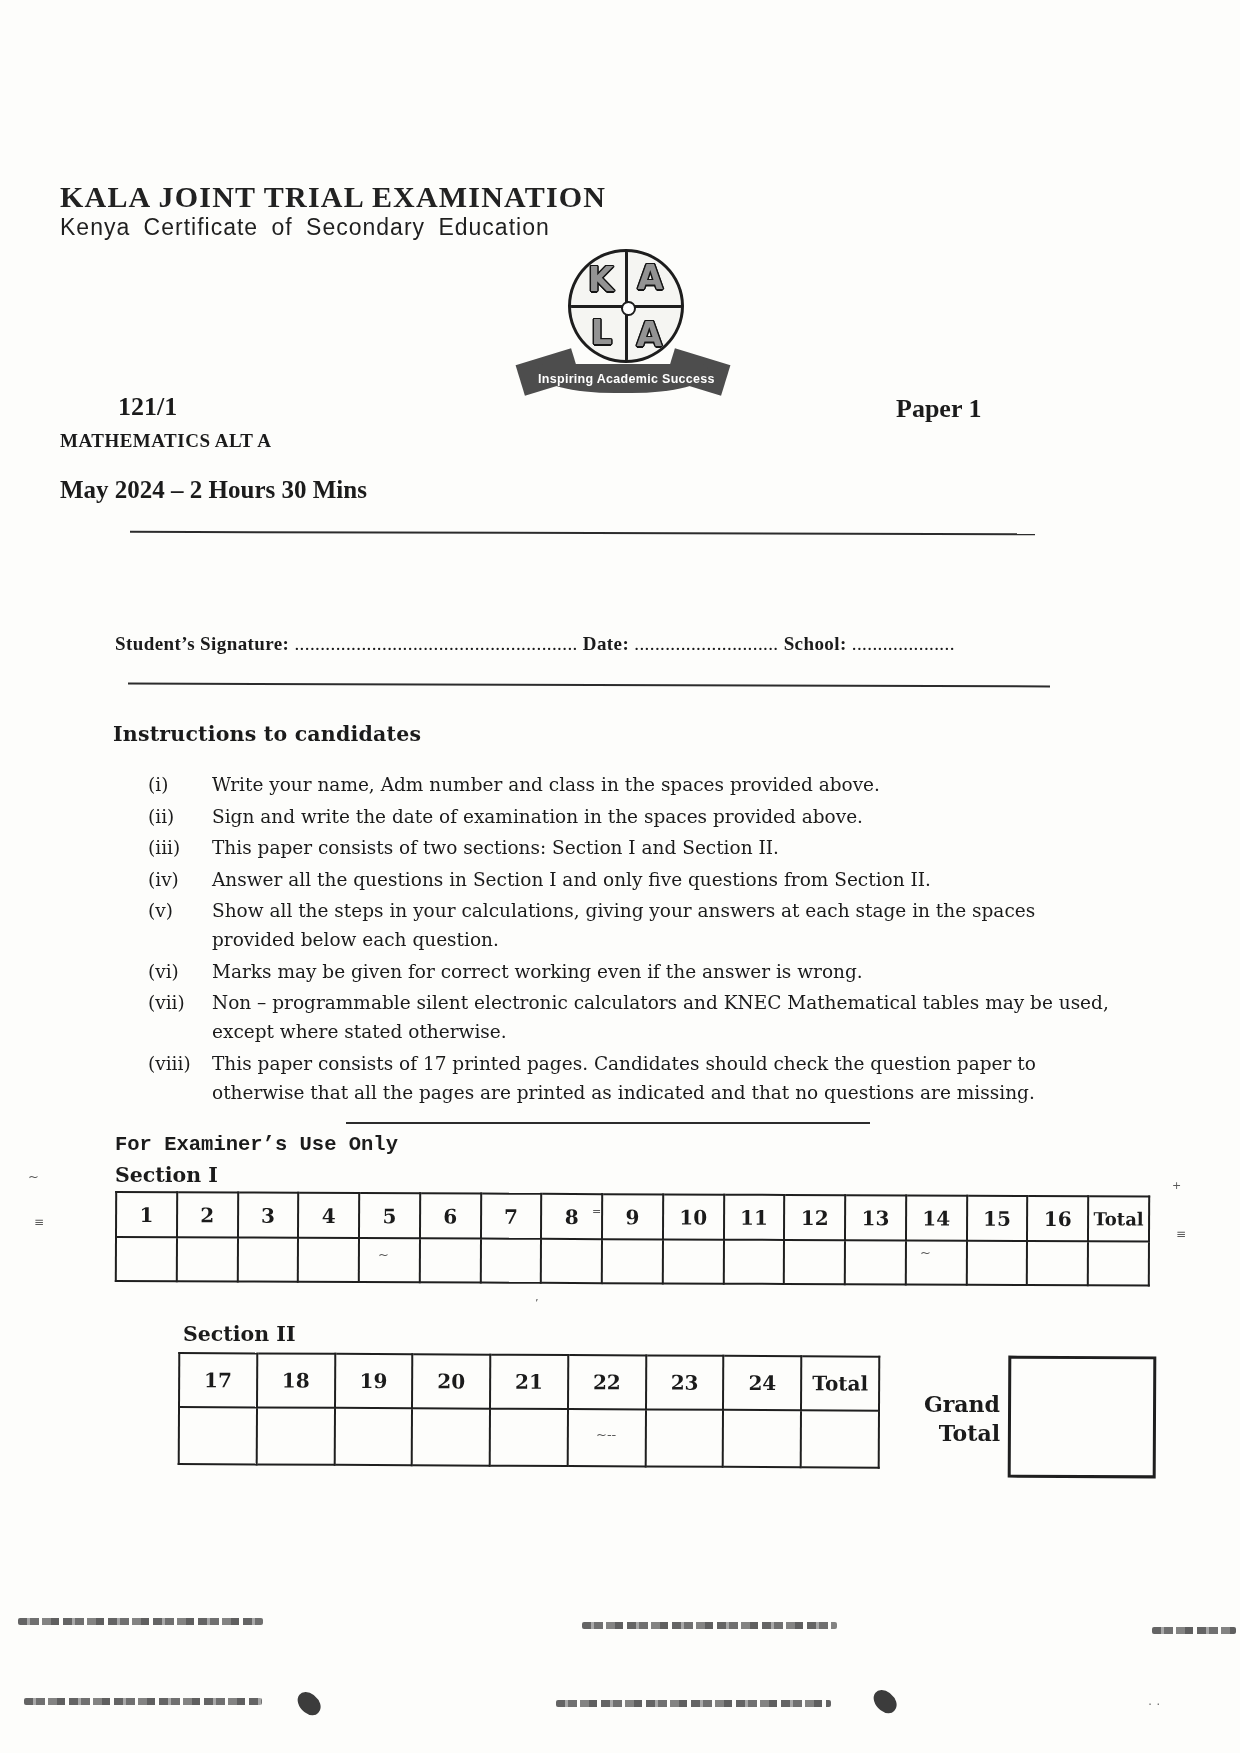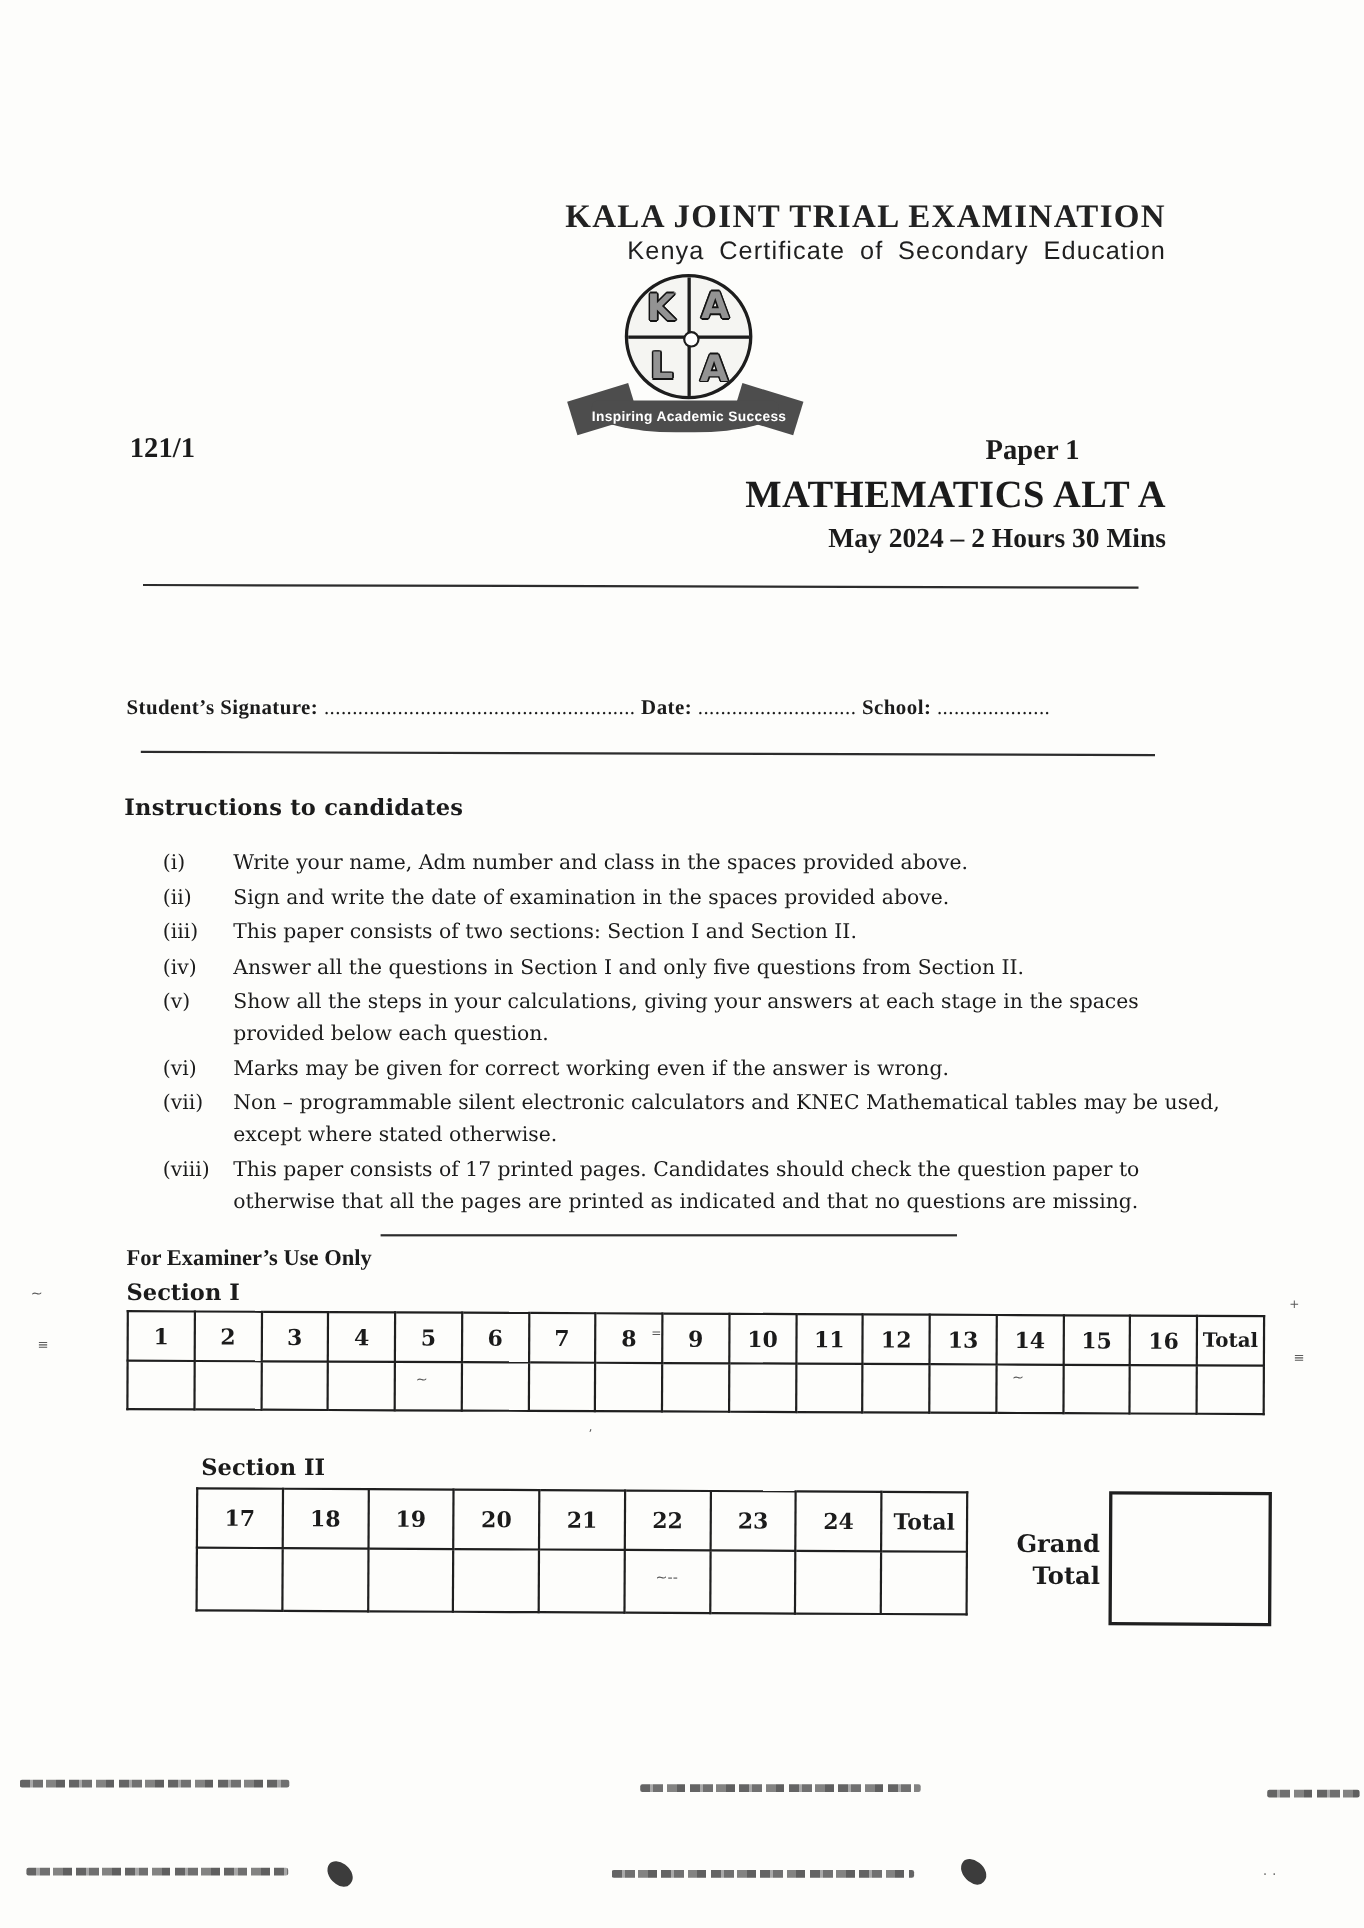--- a/index.html
+++ b/index.html
@@ -1,24 +1,24 @@
 <!DOCTYPE html>
 <html><head>
 <meta charset="utf-8">
 <style>
   html,body{margin:0;padding:0;background:#e8e8e8;}
   .page{position:relative;width:1240px;height:1753px;background:#fdfdfb;color:#1b1b1b;
         font-family:"Liberation Serif",serif;overflow:hidden;margin:0 auto;}
 
   
-  .center-band{position:absolute;left:60px;width:1000px;text-align:right;}
+  .center-band{position:absolute;left:60px;width:1000px;text-align:left;}
   .main-title{top:180px;font-size:30px;font-weight:700;letter-spacing:1.2px;color:#222;}
   .sub-title{top:214px;font-family:"Liberation Sans",sans-serif;font-size:23px;font-weight:400;
              letter-spacing:1px;word-spacing:6px;color:#1f1f1f;}
-  .subject-line{top:430px;font-size:35px;font-weight:700;letter-spacing:.5px;}
+  .subject-line{top:430px;font-size:19px;font-weight:700;letter-spacing:.5px;}
   .session-line{top:476px;font-size:25px;font-weight:700;}
   .paper-code{position:absolute;left:118px;top:392px;font-size:26px;font-weight:700;}
   .paper-label{position:absolute;left:896px;top:394px;font-size:26px;font-weight:700;}
 
   
   .logo{position:absolute;left:553px;top:246px;width:140px;height:160px;}
   .logo-circle{position:absolute;left:15px;top:3px;width:110px;height:108px;border:3.5px solid #1d1d1d;
                border-radius:50%;background:#f5f5f2;overflow:hidden;}
   .logo-vline{position:absolute;left:50%;top:0;bottom:0;width:3px;margin-left:-1.5px;background:#1d1d1d;}
   .logo-hline{position:absolute;top:50%;left:0;right:0;height:3px;margin-top:-1.5px;background:#1d1d1d;}
@@ -51,21 +51,21 @@
   .inst-heading{position:absolute;left:113px;top:722px;font-family:"DejaVu Serif",serif;
                 font-size:20.5px;font-weight:700;letter-spacing:.2px;}
   .inst-list{position:absolute;left:148px;top:770px;width:976px;font-family:"DejaVu Serif",serif;
              font-size:18.5px;line-height:29px;}
   .inst-row{display:flex;margin-bottom:2.5px;}
   .inst-num{flex:none;width:64px;}
   .inst-text{flex:1;max-width:910px;}
   .inst-text .b{font-weight:400;}
 
   
-  .exam-heading{position:absolute;left:115px;top:1133px;font-family:Liberation Serif, serif;
+  .exam-heading{position:absolute;left:115px;top:1133px;font-family:Liberation Mono, monospace;
                 font-size:20.5px;font-weight:700;}
   .sec1-label{position:absolute;left:115px;top:1163px;font-family:"DejaVu Serif",serif;
               font-size:20.5px;font-weight:700;}
   .sec2-label{position:absolute;left:183px;top:1322px;font-family:"DejaVu Serif",serif;
               font-size:20.5px;font-weight:700;}
   table.score{position:absolute;border-collapse:collapse;table-layout:fixed;
               font-family:"DejaVu Serif",serif;transform-origin:left center;}
   table.score th,table.score td{border:2.6px solid #1f1f1f;padding:0;text-align:center;}
   table.score th{font-size:20px;font-weight:700;}
   .table-1{left:115px;top:1191px;width:1035px;transform:rotate(.25deg);}

